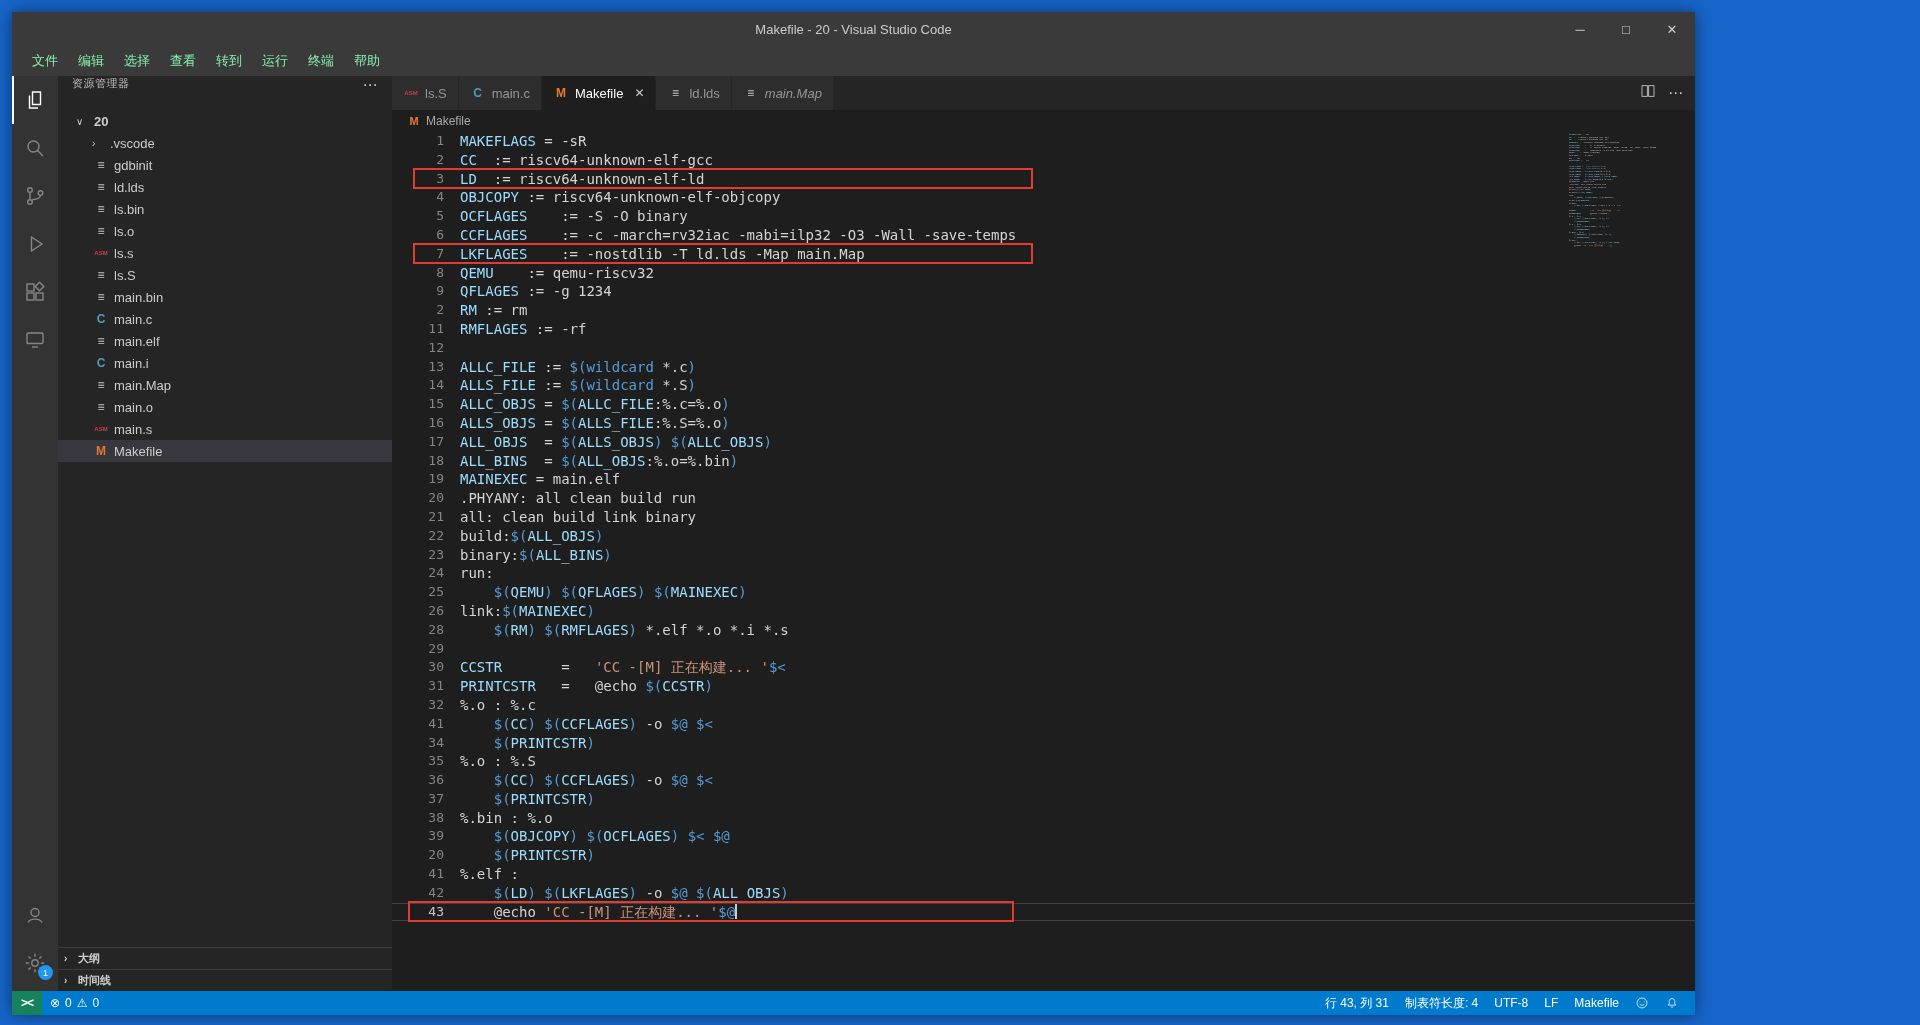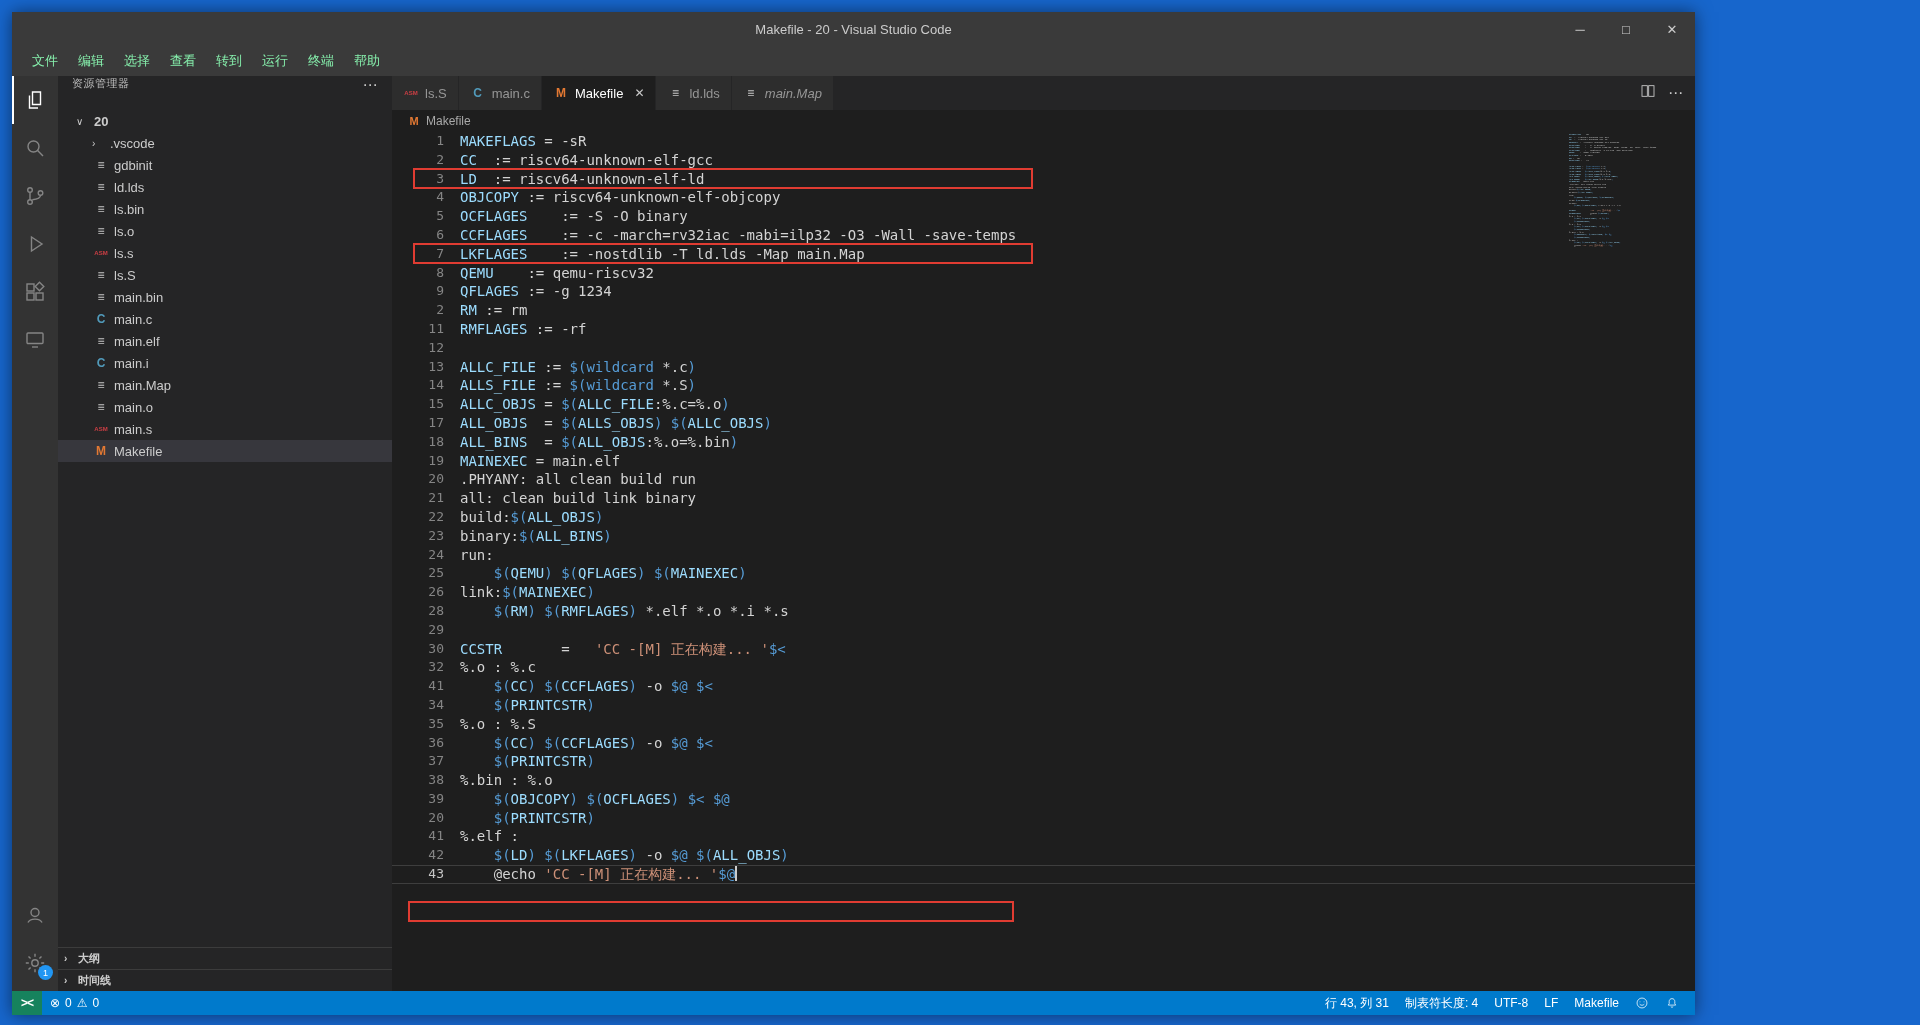--- a/index.html
+++ b/index.html
@@ -303,33 +303,35 @@
             <div class="code-line"><div class="ln">6</div><div class="lc"><span class="tv">CCFLAGES</span><span class="tp">    := -c -march=rv32iac -mabi=ilp32 -O3 -Wall -save-temps</span></div></div>
             <div class="code-line"><div class="ln">7</div><div class="lc"><span class="tv">LKFLAGES</span><span class="tp">    := -nostdlib -T ld.lds -Map main.Map</span></div></div>
             <div class="code-line"><div class="ln">8</div><div class="lc"><span class="tv">QEMU</span><span class="tp">    := qemu-riscv32</span></div></div>
             <div class="code-line"><div class="ln">9</div><div class="lc"><span class="tv">QFLAGES</span><span class="tp"> := -g 1234</span></div></div>
             <div class="code-line"><div class="ln">2</div><div class="lc"><span class="tv">RM</span><span class="tp"> := rm</span></div></div>
             <div class="code-line"><div class="ln">11</div><div class="lc"><span class="tv">RMFLAGES</span><span class="tp"> := -rf</span></div></div>
             <div class="code-line"><div class="ln">12</div><div class="lc"></div></div>
             <div class="code-line"><div class="ln">13</div><div class="lc"><span class="tv">ALLC_FILE</span><span class="tp"> := </span><span class="tb">$(wildcard</span><span class="tp"> *.c</span><span class="tb">)</span></div></div>
             <div class="code-line"><div class="ln">14</div><div class="lc"><span class="tv">ALLS_FILE</span><span class="tp"> := </span><span class="tb">$(wildcard</span><span class="tp"> *.S</span><span class="tb">)</span></div></div>
             <div class="code-line"><div class="ln">15</div><div class="lc"><span class="tv">ALLC_OBJS</span><span class="tp"> = </span><span class="tb">$(</span><span class="tv">ALLC_FILE</span><span class="tp">:%.c=%.o</span><span class="tb">)</span></div></div>
+            <div class="code-line"><div class="ln">16</div><div class="lc"><span class="tv">ALLS_OBJS</span><span class="tp"> = </span><span class="tb">$(</span><span class="tv">ALLS_FILE</span><span class="tp">:%.S=%.o</span><span class="tb">)</span></div></div>
             <div class="code-line"><div class="ln">17</div><div class="lc"><span class="tv">ALL_OBJS</span><span class="tp">  = </span><span class="tb">$(</span><span class="tv">ALLS_OBJS</span><span class="tb">)</span><span class="tp"> </span><span class="tb">$(</span><span class="tv">ALLC_OBJS</span><span class="tb">)</span></div></div>
             <div class="code-line"><div class="ln">18</div><div class="lc"><span class="tv">ALL_BINS</span><span class="tp">  = </span><span class="tb">$(</span><span class="tv">ALL_OBJS</span><span class="tp">:%.o=%.bin</span><span class="tb">)</span></div></div>
             <div class="code-line"><div class="ln">19</div><div class="lc"><span class="tv">MAINEXEC</span><span class="tp"> = main.elf</span></div></div>
             <div class="code-line"><div class="ln">20</div><div class="lc"><span class="tp">.PHYANY: all clean build run</span></div></div>
             <div class="code-line"><div class="ln">21</div><div class="lc"><span class="tp">all: clean build link binary</span></div></div>
             <div class="code-line"><div class="ln">22</div><div class="lc"><span class="tp">build:</span><span class="tb">$(</span><span class="tv">ALL_OBJS</span><span class="tb">)</span></div></div>
             <div class="code-line"><div class="ln">23</div><div class="lc"><span class="tp">binary:</span><span class="tb">$(</span><span class="tv">ALL_BINS</span><span class="tb">)</span></div></div>
             <div class="code-line"><div class="ln">24</div><div class="lc"><span class="tp">run:</span></div></div>
             <div class="code-line"><div class="ln">25</div><div class="lc"><span class="tp">    </span><span class="tb">$(</span><span class="tv">QEMU</span><span class="tb">)</span><span class="tp"> </span><span class="tb">$(</span><span class="tv">QFLAGES</span><span class="tb">)</span><span class="tp"> </span><span class="tb">$(</span><span class="tv">MAINEXEC</span><span class="tb">)</span></div></div>
             <div class="code-line"><div class="ln">26</div><div class="lc"><span class="tp">link:</span><span class="tb">$(</span><span class="tv">MAINEXEC</span><span class="tb">)</span></div></div>
             <div class="code-line"><div class="ln">28</div><div class="lc"><span class="tp">    </span><span class="tb">$(</span><span class="tv">RM</span><span class="tb">)</span><span class="tp"> </span><span class="tb">$(</span><span class="tv">RMFLAGES</span><span class="tb">)</span><span class="tp"> *.elf *.o *.i *.s</span></div></div>
             <div class="code-line"><div class="ln">29</div><div class="lc"></div></div>
             <div class="code-line"><div class="ln">30</div><div class="lc"><span class="tv">CCSTR</span><span class="tp">       =   </span><span class="ts">'CC -[M] 正在构建... '</span><span class="tb">$&lt;</span></div></div>
+            <div class="code-line"><div class="ln">31</div><div class="lc"><span class="tv">PRINTCSTR</span><span class="tp">   =   @echo </span><span class="tb">$(</span><span class="tv">CCSTR</span><span class="tb">)</span></div></div>
             <div class="code-line"><div class="ln">32</div><div class="lc"><span class="tp">%.o : %.c</span></div></div>
             <div class="code-line"><div class="ln">41</div><div class="lc"><span class="tp">    </span><span class="tb">$(</span><span class="tv">CC</span><span class="tb">)</span><span class="tp"> </span><span class="tb">$(</span><span class="tv">CCFLAGES</span><span class="tb">)</span><span class="tp"> -o </span><span class="tb">$@ $&lt;</span></div></div>
             <div class="code-line"><div class="ln">34</div><div class="lc"><span class="tp">    </span><span class="tb">$(</span><span class="tv">PRINTCSTR</span><span class="tb">)</span></div></div>
             <div class="code-line"><div class="ln">35</div><div class="lc"><span class="tp">%.o : %.S</span></div></div>
             <div class="code-line"><div class="ln">36</div><div class="lc"><span class="tp">    </span><span class="tb">$(</span><span class="tv">CC</span><span class="tb">)</span><span class="tp"> </span><span class="tb">$(</span><span class="tv">CCFLAGES</span><span class="tb">)</span><span class="tp"> -o </span><span class="tb">$@ $&lt;</span></div></div>
             <div class="code-line"><div class="ln">37</div><div class="lc"><span class="tp">    </span><span class="tb">$(</span><span class="tv">PRINTCSTR</span><span class="tb">)</span></div></div>
             <div class="code-line"><div class="ln">38</div><div class="lc"><span class="tp">%.bin : %.o</span></div></div>
             <div class="code-line"><div class="ln">39</div><div class="lc"><span class="tp">    </span><span class="tb">$(</span><span class="tv">OBJCOPY</span><span class="tb">)</span><span class="tp"> </span><span class="tb">$(</span><span class="tv">OCFLAGES</span><span class="tb">)</span><span class="tp"> </span><span class="tb">$&lt; $@</span></div></div>
             <div class="code-line"><div class="ln">20</div><div class="lc"><span class="tp">    </span><span class="tb">$(</span><span class="tv">PRINTCSTR</span><span class="tb">)</span></div></div>
             <div class="code-line"><div class="ln">41</div><div class="lc"><span class="tp">%.elf :</span></div></div>

